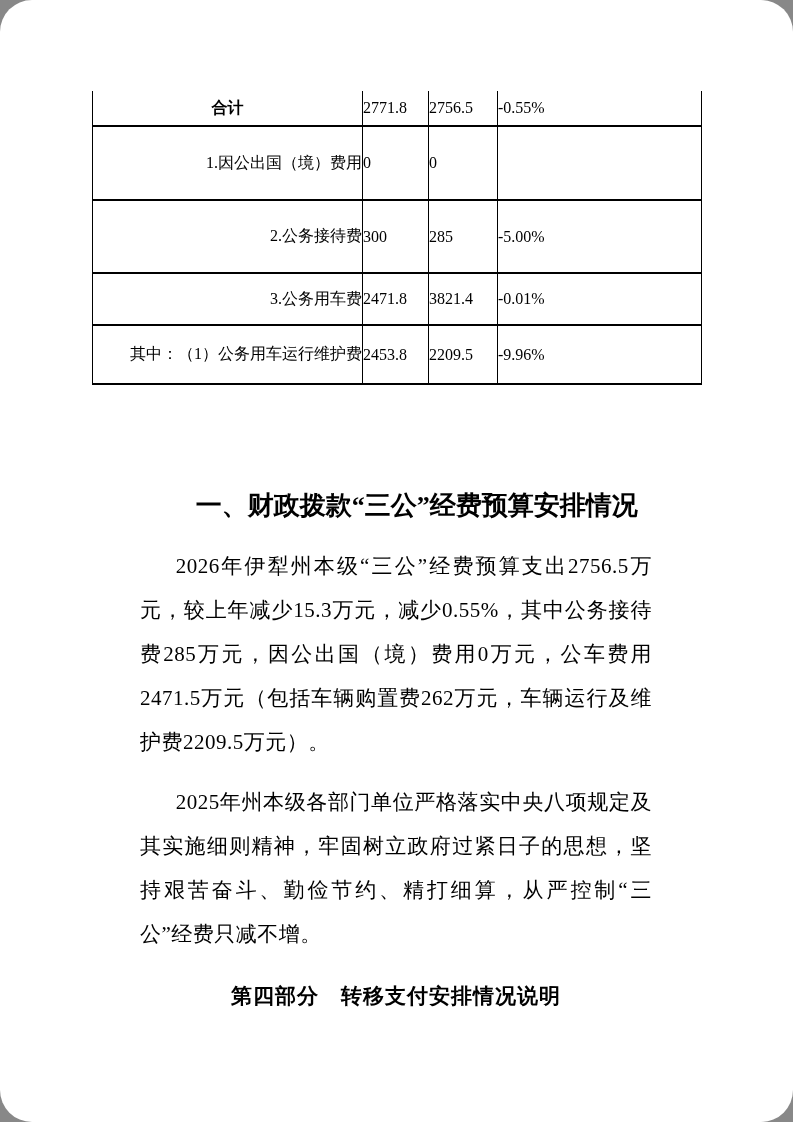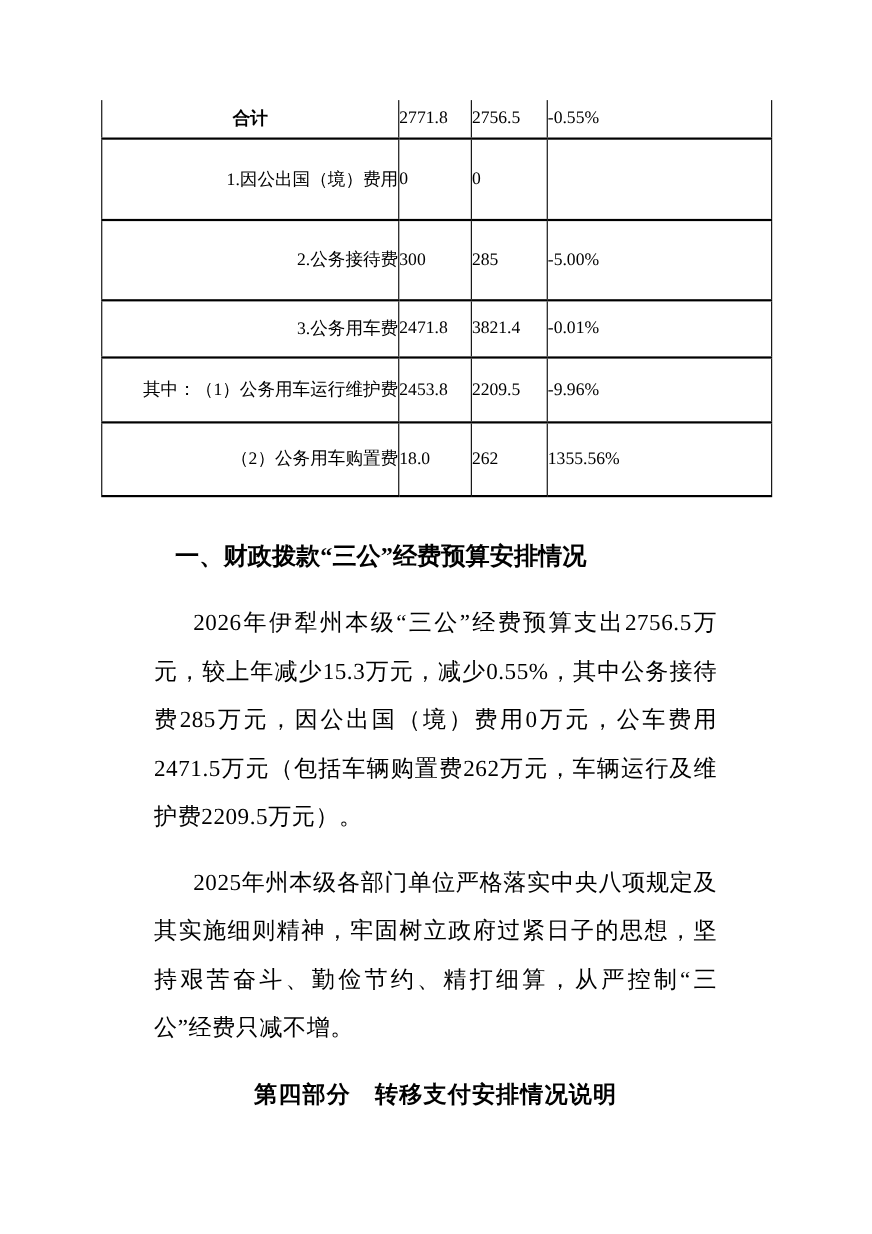--- a/index.html
+++ b/index.html
@@ -5,20 +5,21 @@
   html, body { margin: 0; padding: 0; background: #888; }
   .page {
     position: relative;
     width: 793px;
     height: 1122px;
     margin: 0 auto;
     background: #ffffff;
     color: #000000;
     font-family: "Liberation Serif", serif;
     overflow: hidden;
+    border-radius: 32px;
   }
 
   
   .budget-table {
     position: absolute;
     left: 92px;
     top: 91px;
     width: 609px;
     border-collapse: collapse;
     table-layout: fixed;
@@ -55,24 +56,24 @@
     left: 124px;
     top: 484px;
     width: 544px;
     font-size: 21px;
     line-height: 44px;
     text-align: justify;
     letter-spacing: 0.5px;
   }
   .content .hd {
     margin: 0;
-    font-size: 22px;
+    font-size: 26px;
     font-weight: bold;
     text-indent: 1.6em;
-    text-align: left;
+    text-align: center;
     letter-spacing: 0;
   }
   .content p {
     margin: 16px;
     text-indent: 1.7em;
   }
   .part-heading {
     margin: 20px 0 0 0;
     text-indent: 0;
     text-align: center;
@@ -118,26 +119,20 @@
         <td class="num">2471.8</td>
         <td class="num">3821.4</td>
         <td class="num">-0.01%</td>
       </tr>
       <tr class="r4">
         <td class="lbl">其中：（1）公务用车运行维护费</td>
         <td class="num">2453.8</td>
         <td class="num">2209.5</td>
         <td class="num">-9.96%</td>
       </tr>
-      <tr class="r5">
-        <td class="lbl indent">（2）公务用车购置费</td>
-        <td class="num">18.0</td>
-        <td class="num">262</td>
-        <td class="num">1355.56%</td>
-      </tr>
     </tbody>
   </table>
 
   <div class="content">
     <h2 class="hd">一、财政拨款“三公”经费预算安排情况</h2>
     <p>2026年伊犁州本级“三公”经费预算支出2756.5万元，较上年减少15.3万元，减少0.55%，其中公务接待费285万元，因公出国（境）费用0万元，公车费用2471.5万元（包括车辆购置费262万元，车辆运行及维护费2209.5万元）。</p>
     <p>2025年州本级各部门单位严格落实中央八项规定及其实施细则精神，牢固树立政府过紧日子的思想，坚持艰苦奋斗、勤俭节约、精打细算，从严控制“三公”经费只减不增。</p>
     <h2 class="part-heading">第四部分　转移支付安排情况说明</h2>
   </div>
 

